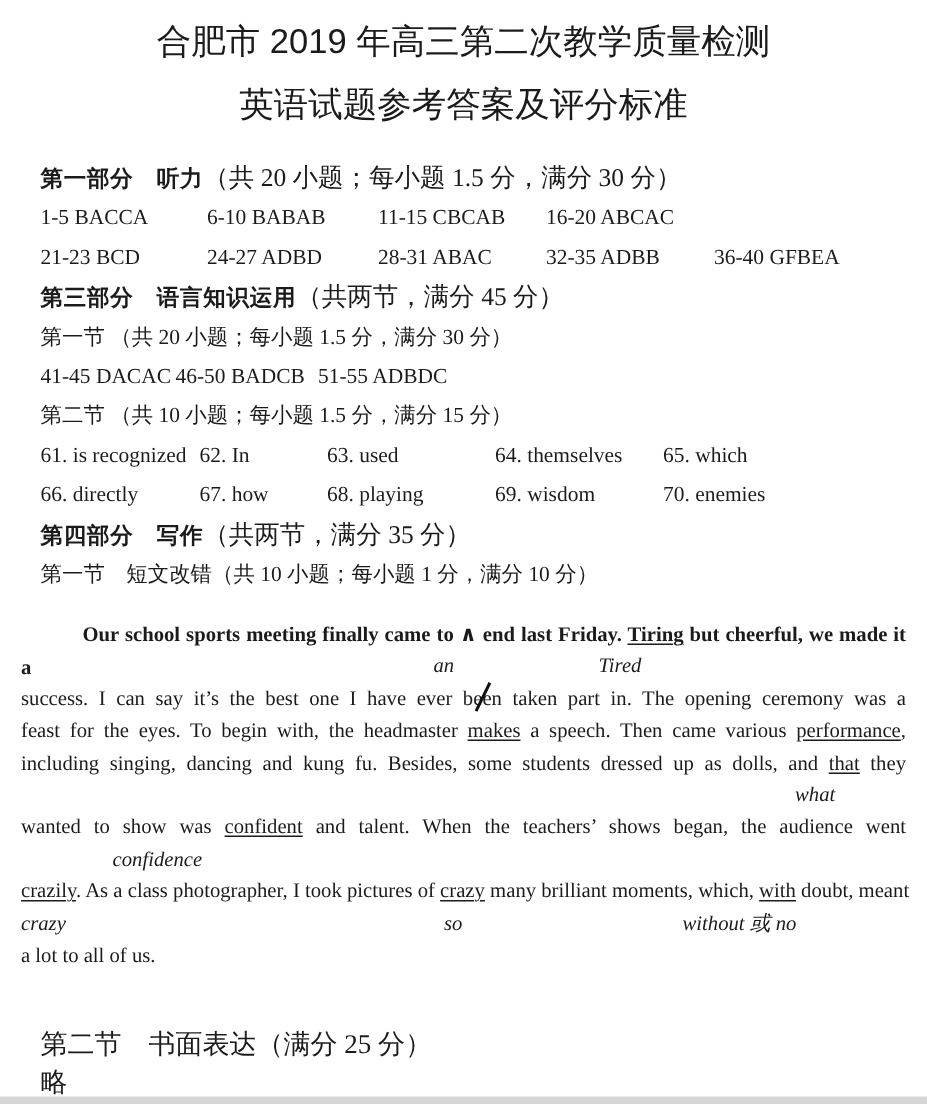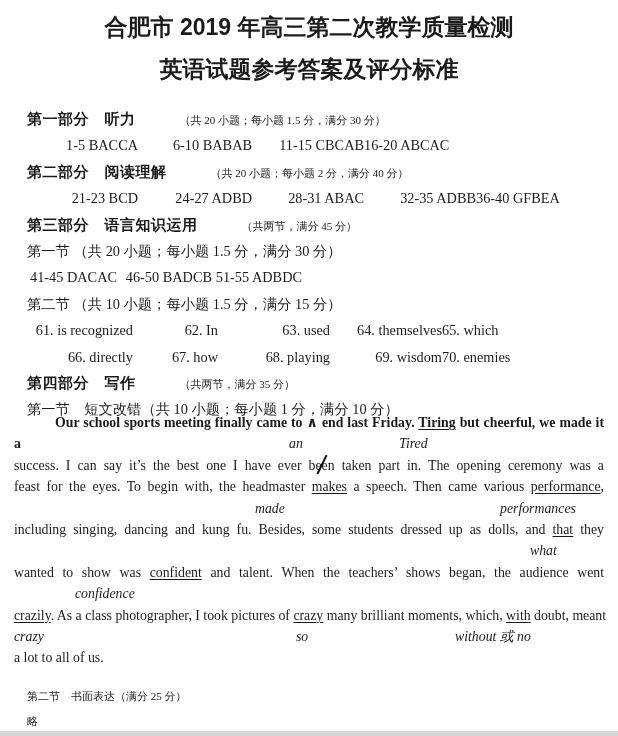--- a/index.html
+++ b/index.html
@@ -1,43 +1,43 @@
 <!DOCTYPE html>
 <html><head>
 <meta charset="utf-8">
 <style>
   html,body{margin:0;padding:0;background:#ffffff;}
   body{width:618px;height:736px;overflow:hidden;}
   .doc{position:relative;width:618px;height:736px;background:#fff;color:#1b1b1b;
        font-family:"Liberation Serif",serif;}
   .titles{position:absolute;top:12px;left:0;width:618px;text-align:center;}
-  .t1,.t2{font-family:"Liberation Sans",sans-serif;font-weight:700;font-size:23px;line-height:31px;}
+  .t1,.t2{font-family:"Liberation Sans",sans-serif;font-weight:400;font-size:23px;line-height:31px;}
   .t2{margin-top:11px;}
   .rows{position:absolute;top:106px;left:27px;width:579px;}
   .row{height:26.4px;line-height:26.4px;font-size:14.3px;white-space:nowrap;}
   .hb{font-family:"Liberation Sans",sans-serif;font-weight:700;font-size:15px;letter-spacing:.5px;}
-  .hr2{font-size:11px;margin-left:44px;}
+  .hr2{font-size:17px;}
   .ans{display:flex;}
-  .ans span{display:inline-block;text-align:right;}
+  .ans span{display:inline-block;}
   .w111{width:111px}.w114{width:114px}.w112{width:112px}
   .w90{width:90px}.w95{width:95px}
   .w106{width:106px}.w85{width:85px}
   .passage{position:absolute;top:412px;left:14px;width:590px;font-size:13.8px;}
   .pl{line-height:21.4px;height:21.4px;}
   .jl{text-align:justify;text-align-last:justify;}
   .nw{white-space:nowrap;}
   .ind{text-indent:41px;font-weight:bold;}
   .cl{position:relative;height:21.4px;line-height:21.4px;}
   .corr{position:absolute;top:0;font-style:italic;}
   .u{text-decoration:underline;text-underline-offset:2px;text-decoration-thickness:1px;}
   .del{position:relative;}
   .del::after{content:"";position:absolute;left:46%;top:-22%;width:1.6px;height:140%;
               background:#111;transform:rotate(26deg);}
   .caret{font-family:"DejaVu Sans",sans-serif;font-size:14px;}
-  .tail{position:absolute;top:684px;left:27px;font-size:11px;line-height:25px;}
+  .tail{position:absolute;top:684px;left:27px;font-size:18px;line-height:25px;}
   .bottom-strip{position:absolute;left:0;bottom:0;width:618px;height:5px;background:#d7d7d7;}
 </style>
 </head>
 <body>
 
 <div class="doc">
 
   <div class="titles">
     <div class="t1">合肥市 2019 年高三第二次教学质量检测</div>
     <div class="t2">英语试题参考答案及评分标准</div>
@@ -48,23 +48,20 @@
     <div class="row">
       <span class="hb">第一部分　听力</span><span class="hr2">（共 20 小题；每小题 1.5 分，满分 30 分）</span>
     </div>
     <div class="row ans">
       <span class="w111">1-5 BACCA</span>
       <span class="w114">6-10 BABAB</span>
       <span class="w112">11-15 CBCAB</span>
       <span>16-20 ABCAC</span>
     </div>
 
-    <div class="row">
-      <span class="hb">第二部分　阅读理解</span><span class="hr2">（共 20 小题；每小题 2 分，满分 40 分）</span>
-    </div>
     <div class="row ans">
       <span class="w111">21-23 BCD</span>
       <span class="w114">24-27 ADBD</span>
       <span class="w112">28-31 ABAC</span>
       <span class="w112">32-35 ADBB</span>
       <span>36-40 GFBEA</span>
     </div>
 
     <div class="row">
       <span class="hb">第三部分　语言知识运用</span><span class="hr2">（共两节，满分 45 分）</span>
@@ -103,24 +100,20 @@
 
     <div class="cl">
       <span class="corr" style="left:275px">an</span>
       <span class="corr" style="left:385px">Tired</span>
     </div>
 
     <div class="pl jl"><span>success. I can say it’s the best one I have ever </span><span class="del">been</span><span> taken part in. The opening ceremony was a</span></div>
 
     <div class="pl jl"><span>feast for the eyes. To begin with, the headmaster </span><span class="u">makes</span><span> a speech. Then came various </span><span class="u">performance</span><span>,</span></div>
 
-    <div class="cl">
-      <span class="corr" style="left:241px">made</span>
-      <span class="corr" style="left:486px">performances</span>
-    </div>
 
     <div class="pl jl"><span>including singing, dancing and kung fu. Besides, some students dressed up as dolls, and </span><span class="u">that</span><span> they</span></div>
 
     <div class="cl">
       <span class="corr" style="left:516px">what</span>
     </div>
 
     <div class="pl jl"><span>wanted to show was </span><span class="u">confident</span><span> and talent. When the teachers’ shows began, the audience went</span></div>
 
     <div class="cl">

